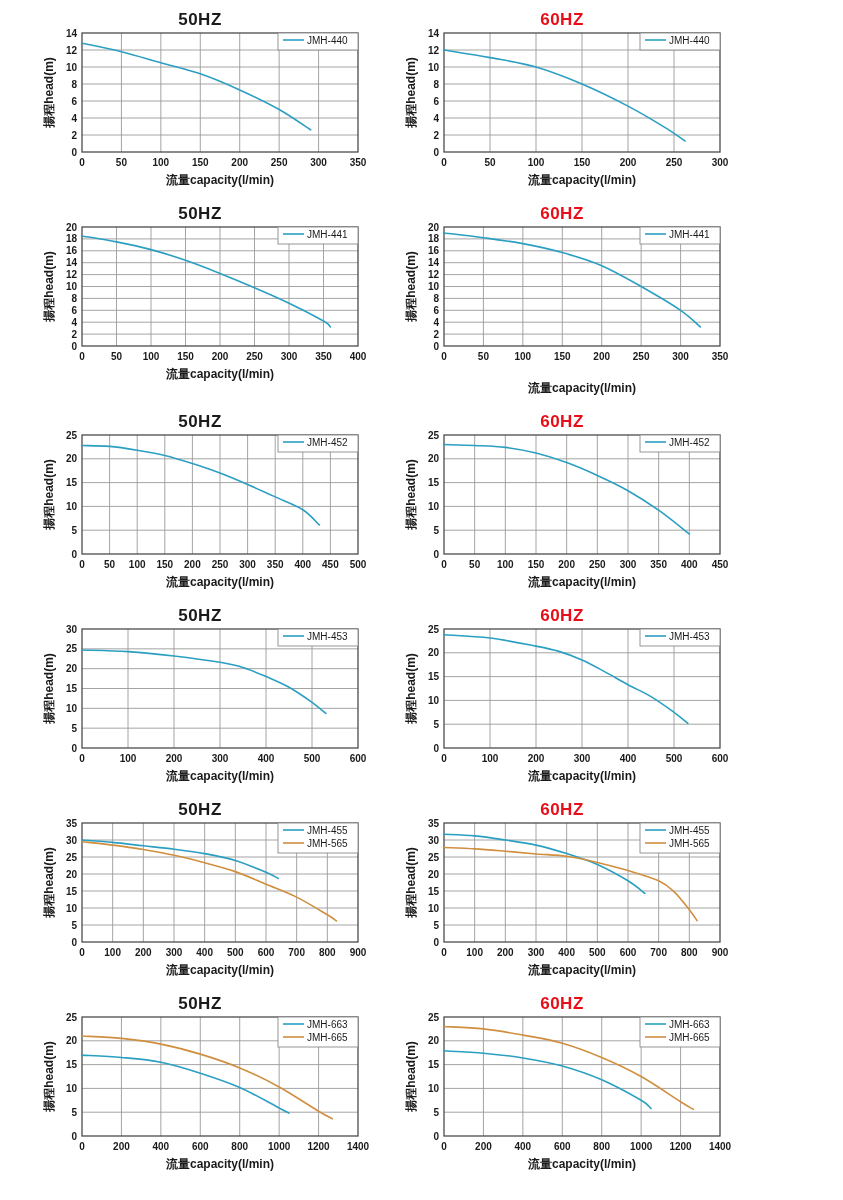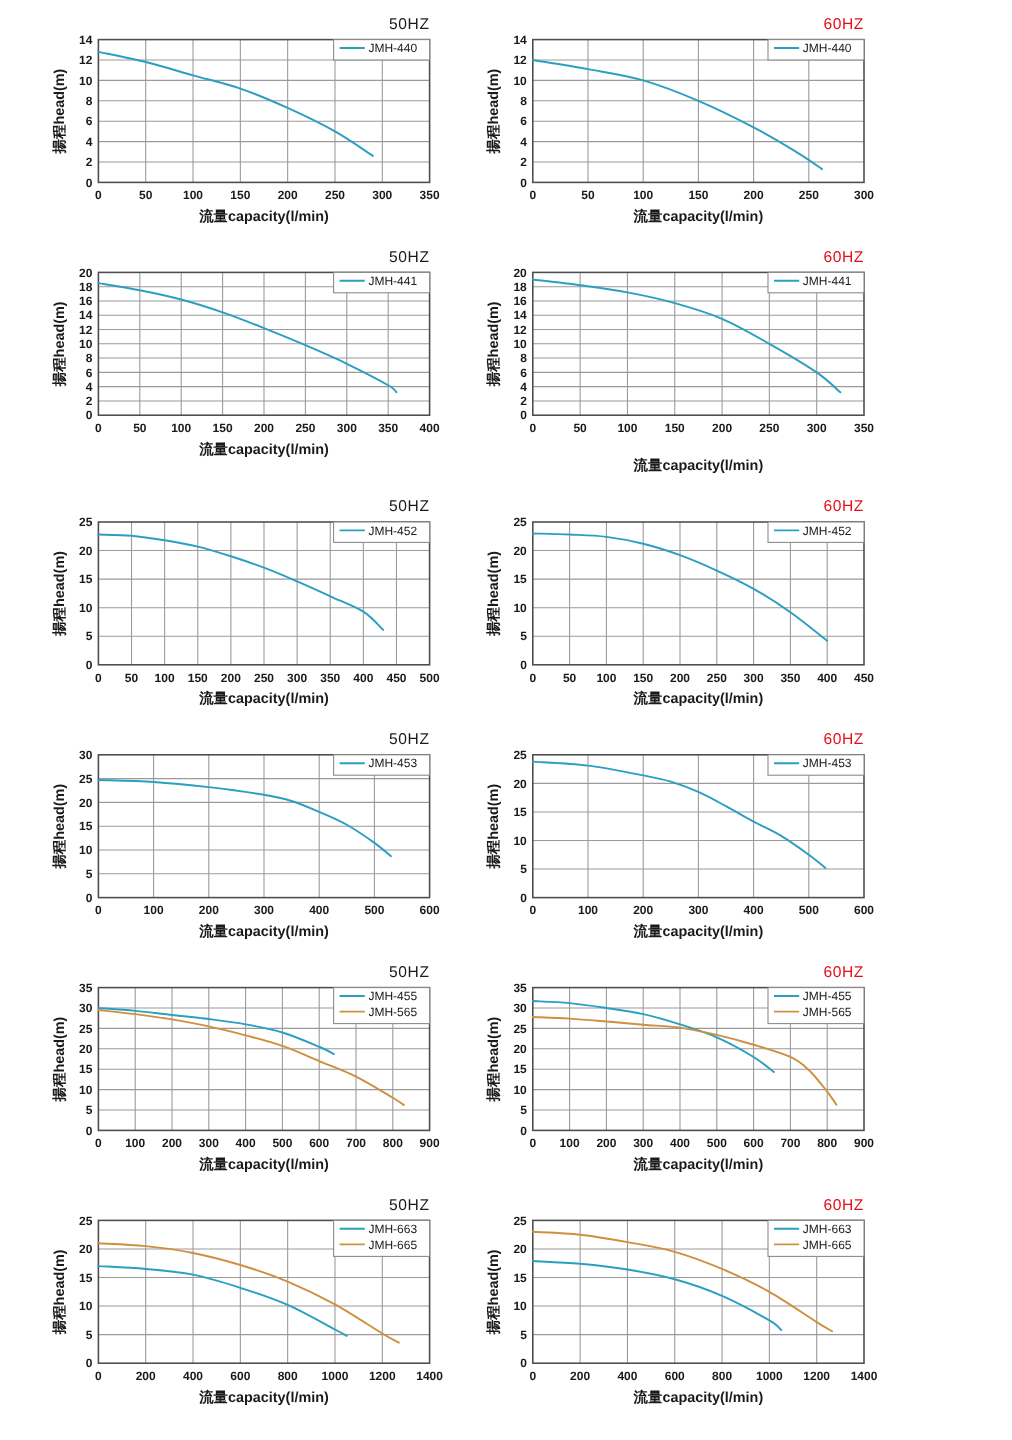--- a/index.html
+++ b/index.html
@@ -9,21 +9,21 @@
     overflow:hidden;
   }
   .charts-grid{
     display:grid;
     grid-template-columns:340px 340px;
     column-gap:22px;row-gap:18px;
     padding:12px 0 0 42px;
   }
   .chart{margin:0;}
   .chart-title{
-    font-size:13px;font-weight:normal;text-align:right;
+    font-size:17px;font-weight:bold;text-align:center;
     padding-right:24px;height:16px;line-height:16px;
     letter-spacing:0.5px;
   }
   svg{display:block;}
   .grid-line{stroke:#9a9a9a;stroke-width:0.9;}
   .frame{fill:none;stroke:#4c4c4c;stroke-width:1.3;}
   .tick{font-size:10px;font-weight:bold;fill:#1a1a1a;}
   .tx{text-anchor:middle;}
   .ty{text-anchor:end;}
   .curve{fill:none;stroke-width:1.6;stroke-linecap:round;stroke-linejoin:round;}

